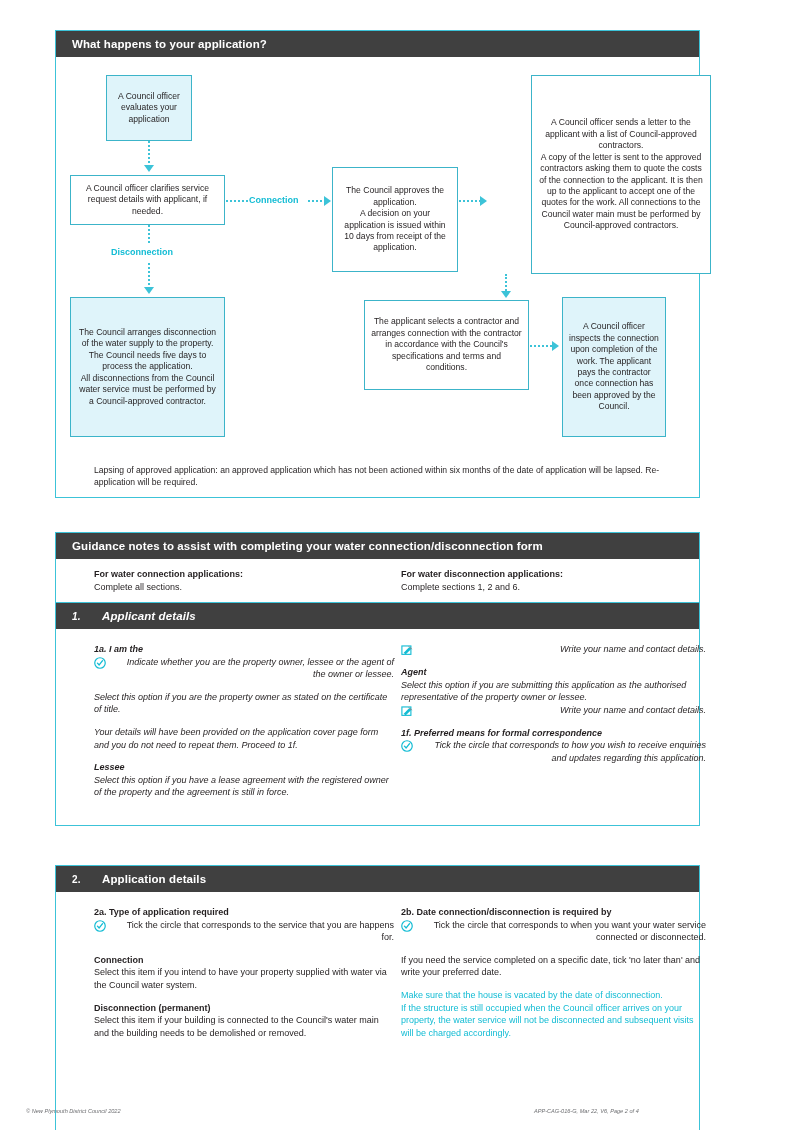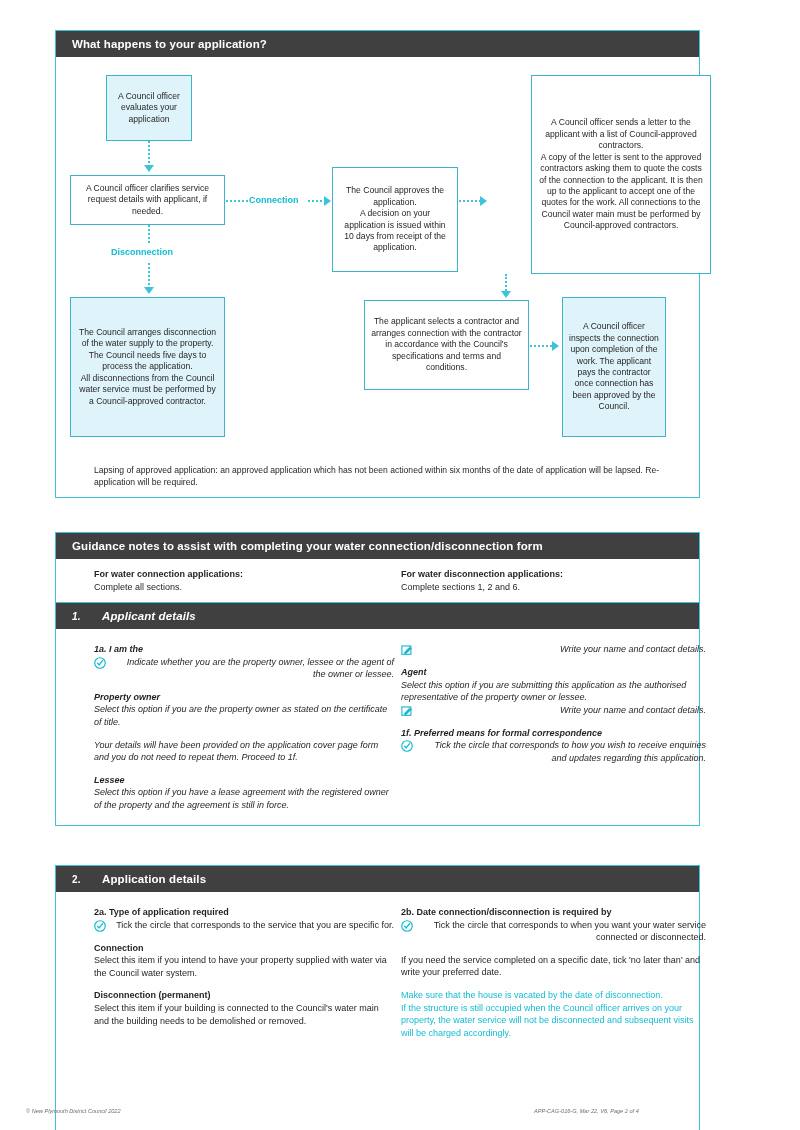--- a/index.html
+++ b/index.html
@@ -269,21 +269,20 @@
         <div class="hd">1a. I am the</div>
         <div class="irow">
           <span class="ico">
             <svg width="12" height="12" viewBox="0 0 16 16">
                 <circle cx="8" cy="8" r="7" fill="none" stroke="#13bcd4" stroke-width="1.6"></circle>
                 <path d="M4.6 8.2 L6.9 10.6 L11.4 4.9" fill="none" stroke="#13bcd4" stroke-width="1.8" stroke-linecap="round" stroke-linejoin="round"></path>
               </svg>
           </span>
           <span class="itxt">Indicate whether you are the property owner, lessee or the agent of the owner or lessee.</span>
         </div>
-        <div class="hd">Property owner</div>
         <p class="para">Select this option if you are the property owner as stated on the certificate of title.</p>
         <p class="para">Your details will have been provided on the application cover page form and you do not need to repeat them. Proceed to 1f.</p>
         <div class="hd">Lessee</div>
         <p class="para tight">Select this option if you have a lease agreement with the registered owner of the property and the agreement is still in force.</p>
       </div>
 
       <div class="col right">
         <div class="irow">
           <span class="ico">
             <svg width="12" height="12" viewBox="0 0 16 16">
@@ -328,21 +327,21 @@
 
       <div class="col left">
         <div class="hd">2a. Type of application required</div>
         <div class="irow">
           <span class="ico">
             <svg width="12" height="12" viewBox="0 0 16 16">
                 <circle cx="8" cy="8" r="7" fill="none" stroke="#13bcd4" stroke-width="1.6"></circle>
                 <path d="M4.6 8.2 L6.9 10.6 L11.4 4.9" fill="none" stroke="#13bcd4" stroke-width="1.8" stroke-linecap="round" stroke-linejoin="round"></path>
               </svg>
           </span>
-          <span class="itxt">Tick the circle that corresponds to the service that you are specific for.</span>
+          <span class="itxt">Tick the circle that corresponds to the service that you are happens for.</span>
         </div>
         <div class="hd">Connection</div>
         <p class="para">Select this item if you intend to have your property supplied with water via the Council water system.</p>
         <div class="hd">Disconnection (permanent)</div>
         <p class="para tight">Select this item if your building is connected to the Council's water main and the building needs to be demolished or removed.</p>
       </div>
 
       <div class="col right">
         <div class="hd">2b. Date connection/disconnection is required by</div>
         <div class="irow">

